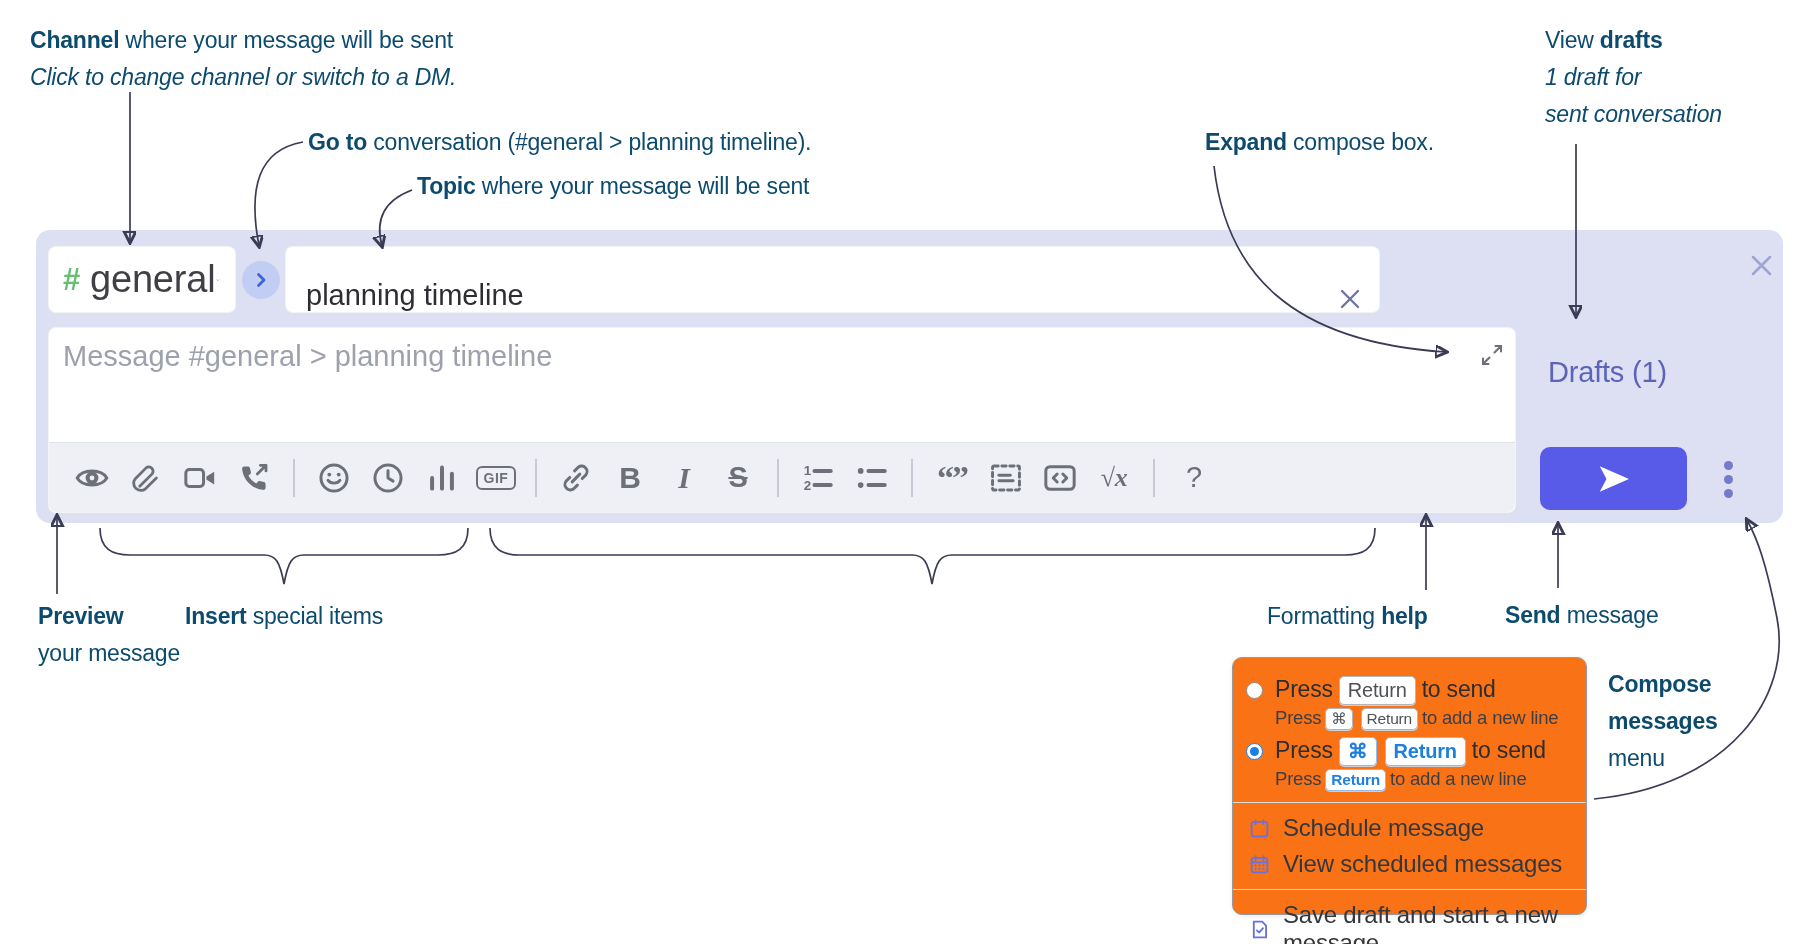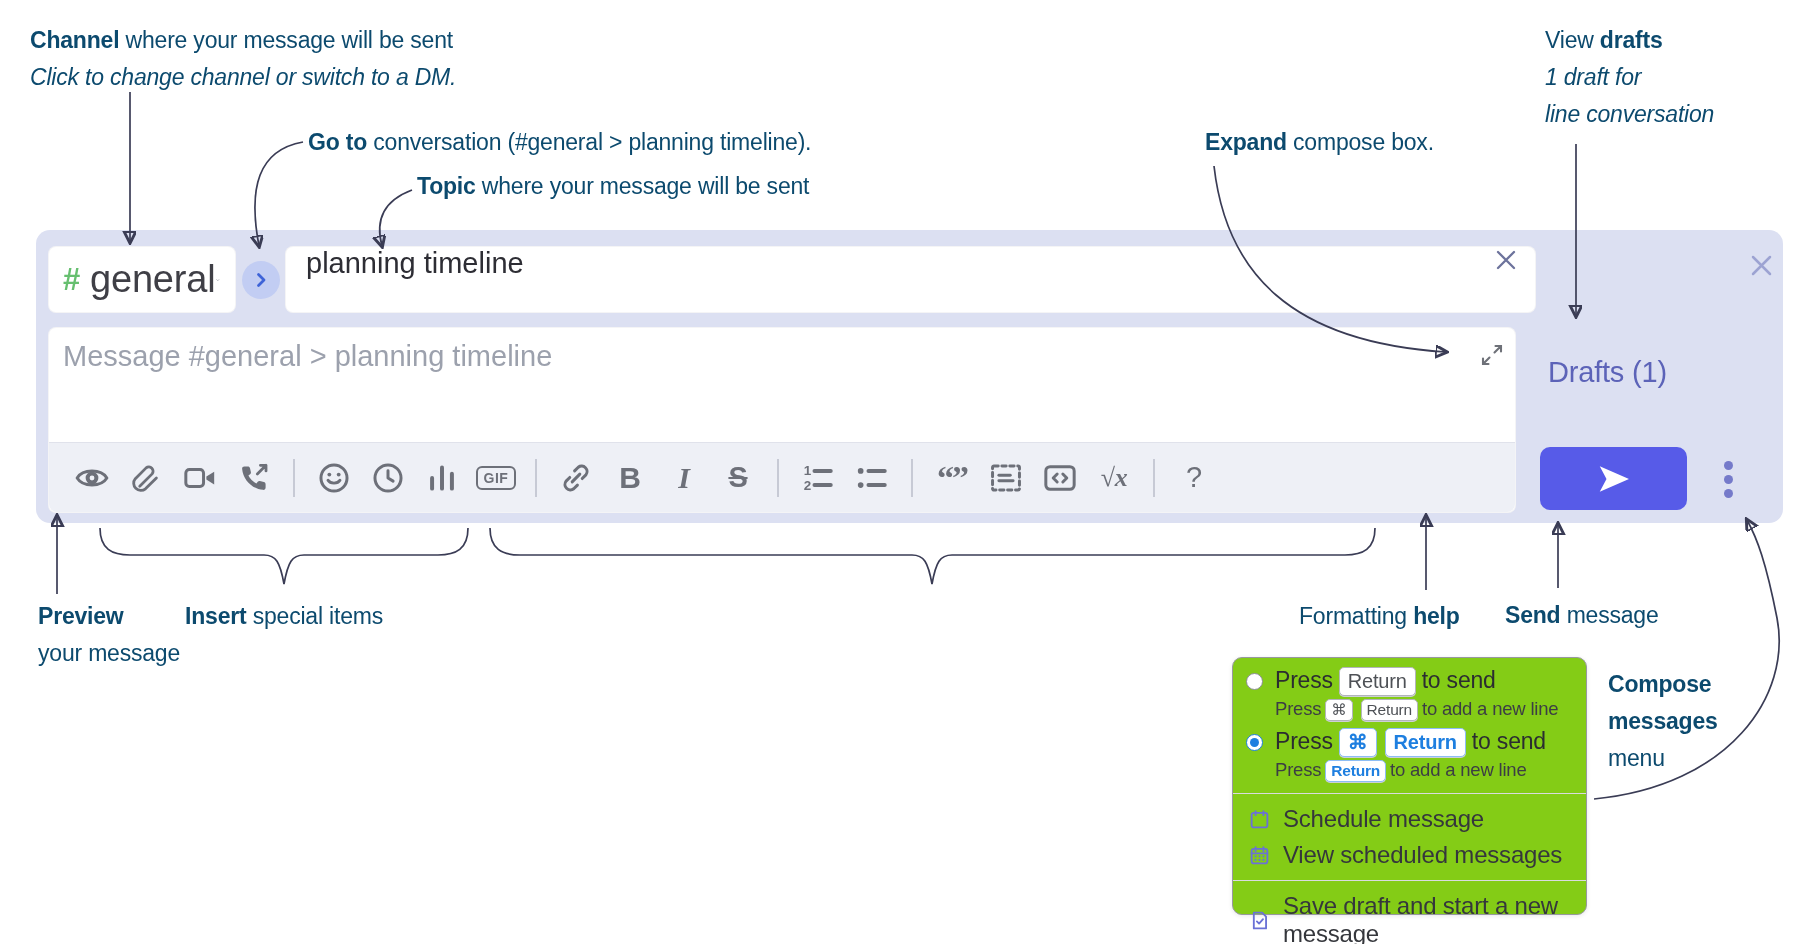--- a/index.html
+++ b/index.html
@@ -10,21 +10,21 @@
   .ann .i{font-style:italic;}
   .center{text-align:center;}
   
   #compose{position:absolute;left:36px;top:230px;width:1747px;height:293px;background:var(--lavender);border-radius:14px;}
   .whitebox{position:absolute;background:#fff;border-radius:8px;border:1px solid rgba(40,40,80,0.05);box-sizing:border-box;}
   #channel-btn{left:12px;top:16px;width:188px;height:67px;display:flex;align-items:center;padding:0 14px;cursor:pointer;}
   #channel-btn .hash{color:var(--green);font-weight:700;font-size:31px;}
   #channel-btn .chan{margin-left:10px;font-size:38px;color:#3f3f46;}
   #channel-btn svg{margin-left:auto;}
   #goto-btn{position:absolute;left:206px;top:31px;width:38px;height:38px;border-radius:50%;background:#c2cdf3;display:flex;align-items:center;justify-content:center;cursor:pointer;}
-  #topic-box{left:249px;top:16px;width:1251px;height:67px;display:flex;align-items:flex-start;}
+  #topic-box{left:249px;top:16px;width:1095px;height:67px;display:flex;align-items:flex-end;}
   #topic-input{flex:1;border:0;outline:0;font-family:inherit;font-size:29px;color:#2d2d34;padding:0 0 0 20px;background:transparent;}
   #topic-clear{width:26px;height:26px;margin-right:16px;cursor:pointer;flex:0 0 auto;}
   #message-panel{left:12px;top:97px;width:1468px;height:186px;}
   #message-input{position:absolute;left:0;top:0;width:100%;height:114px;border:0;outline:0;resize:none;font-family:inherit;font-size:29px;color:#2d2d34;padding:12px 44px 0 14px;box-sizing:border-box;background:transparent;}
   #message-input::placeholder{color:var(--placeholder);opacity:1;}
   #expand-btn{position:absolute;right:10px;top:14px;width:26px;height:26px;cursor:pointer;}
   #toolbar{position:absolute;left:0;bottom:0;width:100%;height:70px;background:var(--toolbar-bg);border-top:1px solid #e0e2eb;border-radius:0 0 8px 8px;display:flex;align-items:center;padding-left:24px;box-sizing:border-box;}
   .tbtn{display:flex;align-items:center;justify-content:center;width:38px;height:42px;margin-right:16px;cursor:pointer;color:var(--icon-gray);flex:0 0 auto;}
   .tdiv{width:2px;height:38px;background:#c7cad5;margin:0 20px 0 4px;flex:0 0 auto;}
   .glyph-b{font-weight:700;font-size:30px;}
@@ -33,21 +33,21 @@
   .glyph-q{font-family:"Liberation Serif",serif;font-weight:700;font-size:34px;letter-spacing:-2px;}
   .glyph-help{font-size:29px;font-weight:400;}
   .glyph-gif{border:2.4px solid var(--icon-gray);border-radius:6px;padding:2px 6px;font-size:14px;font-weight:700;letter-spacing:0.5px;}
   .glyph-math{font-family:"Liberation Serif",serif;font-style:italic;font-weight:700;font-size:26px;}
   #drafts-link{position:absolute;left:1512px;top:126px;font-size:29px;color:var(--drafts);cursor:pointer;}
   #send-btn{position:absolute;left:1504px;top:217px;width:147px;height:63px;background:var(--accent);border:0;border-radius:10px;display:flex;align-items:center;justify-content:center;cursor:pointer;}
   #kebab{position:absolute;left:1681px;top:226px;width:22px;height:46px;display:flex;flex-direction:column;align-items:center;justify-content:center;gap:5px;cursor:pointer;}
   #kebab .dot{width:9px;height:9px;border-radius:50%;background:#757aca;}
   #compose-close{position:absolute;left:1712px;top:22px;width:27px;height:27px;cursor:pointer;}
   
-  #popup{position:absolute;left:1232px;top:657px;width:355px;height:258px;background:#84cc16;border:1.5px solid #97999e;border-radius:10px;box-sizing:border-box;padding-top:6px;box-shadow:0 1px 4px rgba(30,30,60,0.10);}
+  #popup{position:absolute;left:1232px;top:657px;width:355px;height:258px;background:#f97316;border:1.5px solid #97999e;border-radius:10px;box-sizing:border-box;padding-top:15px;box-shadow:0 1px 4px rgba(30,30,60,0.10);}
   .opt{display:flex;align-items:center;gap:10px;padding:3px 0 1px 13px;font-size:23px;color:#2b2d31;cursor:pointer;}
   .radio{width:15px;height:15px;border:1.7px solid #8b8e94;border-radius:50%;flex:0 0 auto;position:relative;background:#fff;}
   .radio.sel{border-color:var(--blue);}
   .radio.sel::after{content:"";position:absolute;left:2.8px;top:2.8px;width:9.5px;height:9.5px;border-radius:50%;background:var(--blue);}
   .opt-sub{padding:1px 0 4px 42px;font-size:18.5px;color:#3c3e44;}
   .kbd{display:inline-block;border:1.2px solid #b2b5ba;border-radius:5px;padding:0 8px;margin:0 4px;font-size:20px;line-height:1.35;color:#4e5156;background:#fff;box-shadow:0 1px 0 #cdd0d5;}
   .opt-sub .kbd{font-size:15.5px;padding:0 5px;line-height:1.3;}
   .kbd.blue{border-color:#8dbdf5;color:var(--blue);font-weight:700;}
   .pm-div{border:0;border-top:1px solid #d9dbde;margin:7px 0;}
   .mi{display:flex;align-items:center;gap:13px;padding:4px 16px;font-size:24px;color:#35373c;cursor:pointer;}
@@ -64,28 +64,28 @@
   <div class="ann" style="left:30px;top:22px;">
     <div><span class="b">Channel</span><span> where your message will be sent</span></div>
     <div><span class="i">Click to change channel or switch to a DM.</span></div>
   </div>
   <div class="ann" style="left:308px;top:124px;"><span class="b">Go to</span><span> conversation (#general &gt; planning timeline).</span></div>
   <div class="ann" style="left:1205px;top:124px;"><span class="b">Expand</span><span> compose box.</span></div>
   <div class="ann" style="left:417px;top:168px;"><span class="b">Topic</span><span> where your message will be sent</span></div>
   <div class="ann" style="left:1545px;top:22px;">
     <div><span>View </span><span class="b">drafts</span></div>
     <div><span class="i">1 draft for</span></div>
-    <div><span class="i">line conversation</span></div>
+    <div><span class="i">sent conversation</span></div>
   </div>
   <div class="ann" style="left:38px;top:598px;">
     <div><span class="b">Preview</span></div>
     <div><span>your message</span></div>
   </div>
   <div class="ann center" style="left:134px;top:598px;width:300px;"><span class="b">Insert</span><span> special items</span></div>
-  <div class="ann" style="left:1267px;top:598px;margin-left:32px;"><span>Formatting </span><span class="b">help</span></div>
+  <div class="ann" style="left:1267px;top:598px;"><span>Formatting </span><span class="b">help</span></div>
   <div class="ann" style="left:1505px;top:597px;"><span class="b">Send</span><span> message</span></div>
   <div class="ann" style="left:1608px;top:666px;">
     <div><span class="b">Compose</span></div>
     <div><span class="b">messages</span></div>
     <div><span>menu</span></div>
   </div>
 
   <div id="compose">
     <div class="whitebox" id="channel-btn">
       <span class="hash">#</span>

